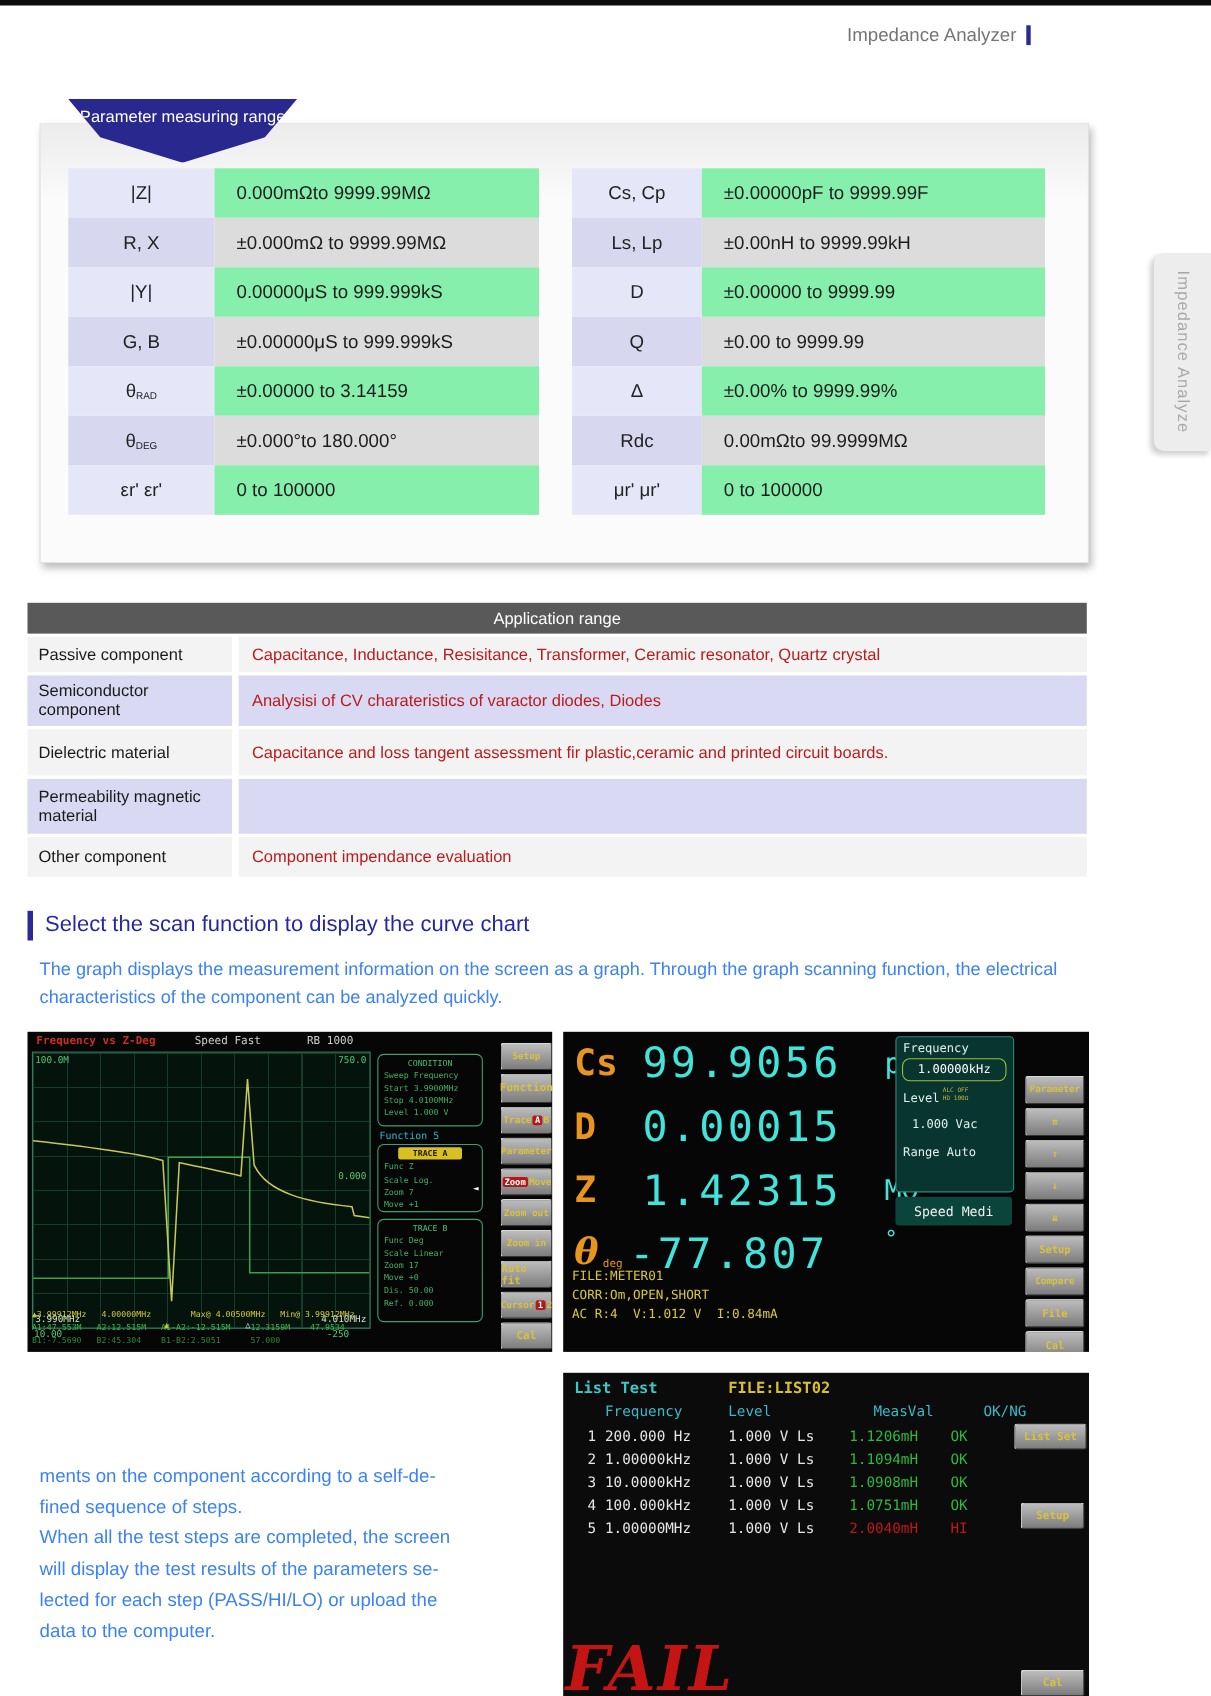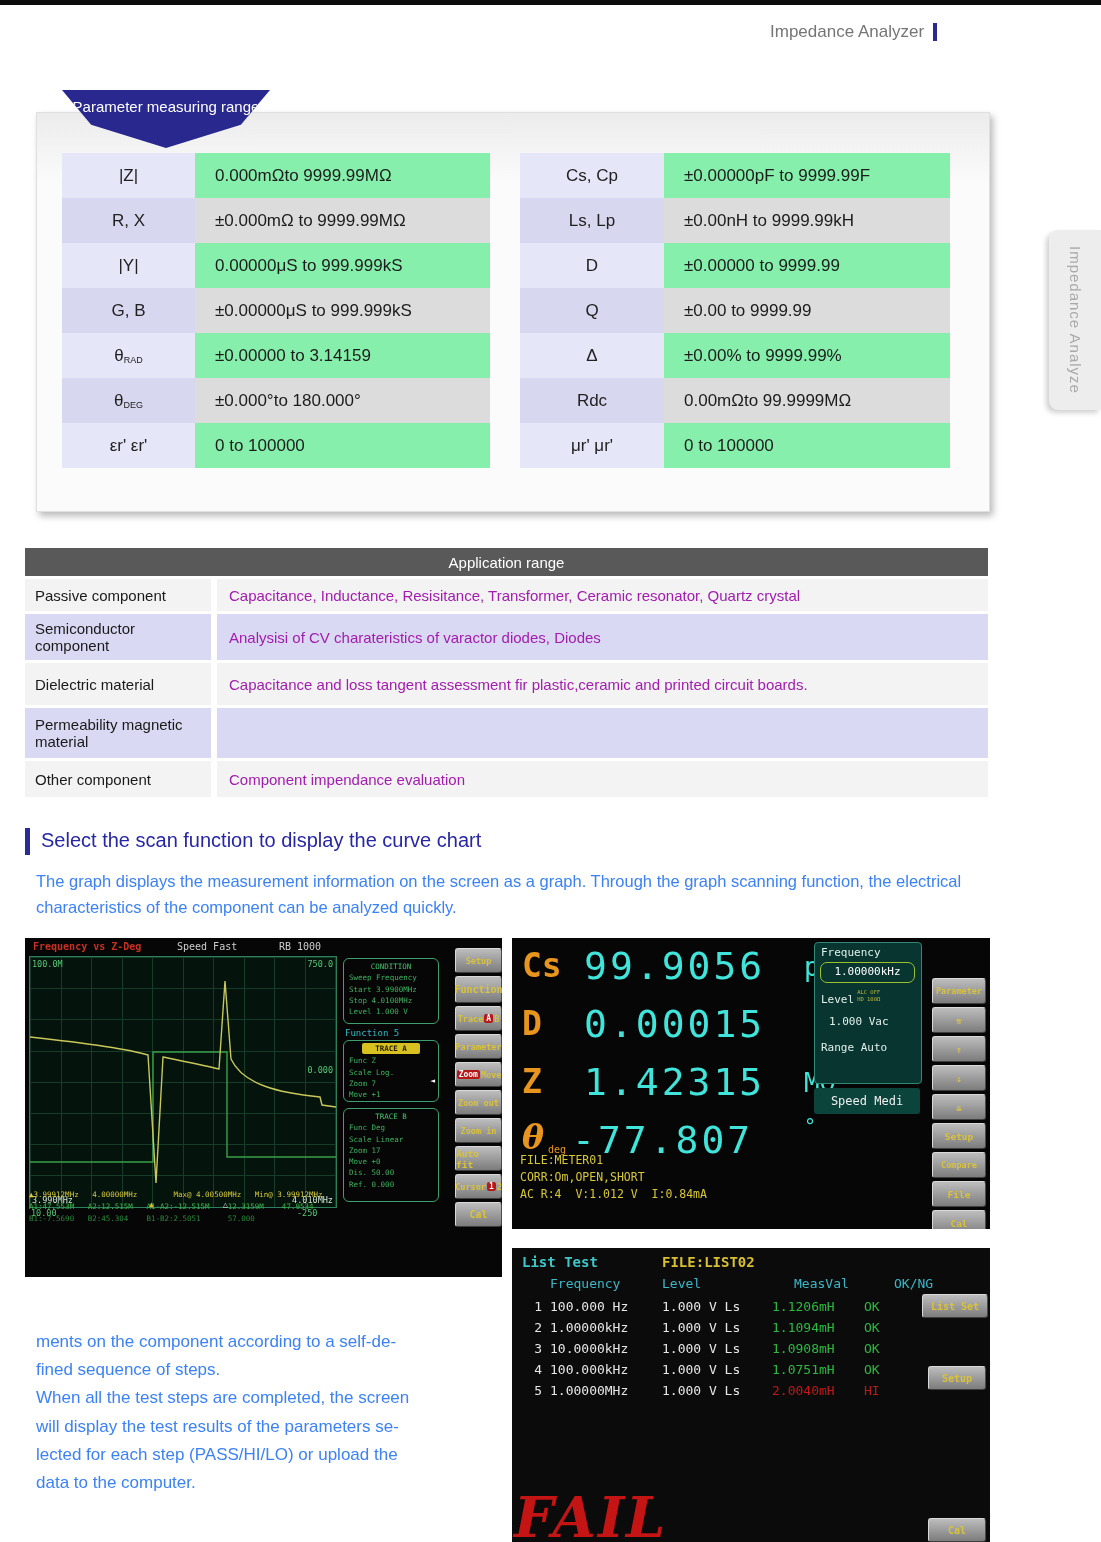--- a/index.html
+++ b/index.html
@@ -17,41 +17,41 @@
   
   .panel{position:absolute;left:36px;top:112px;width:952px;height:398px;
          background:linear-gradient(#ececec,#fbfbfb 70px);border:1px solid #e0e0e0;
          box-shadow:3px 4px 7px rgba(0,0,0,.28);}
   .banner{position:absolute;left:62px;top:90px;width:208px;height:58px;background:#28288e;
           clip-path:polygon(0 0,100% 0,86% 60%,50% 100%,14% 60%);
           color:#fff;text-align:center;font-size:15px;padding-top:7px;line-height:1.3;z-index:3;box-sizing:border-box;}
   .ptable{position:absolute;z-index:2;}
   .prow{display:flex;height:45px;}
   .plabel{display:flex;align-items:center;justify-content:center;font-size:17px;color:#222;}
-  #ptl .plabel{width:133px;} #ptr .plabel{width:144px;}
+  #ptl .plabel{width:133px;} #ptr .plabel{width:118px;}
   .pval{flex:1;display:flex;align-items:center;padding-left:20px;font-size:17px;color:#1c1c1c;}
   .odd  .plabel{background:#e6e6f9;} .odd  .pval{background:#86efac;}
   .even .plabel{background:#d7d7ef;} .even .pval{background:#dcdcdc;}
   .lsub{font-size:9px;margin-top:9px;}
   
   .app{position:absolute;left:25px;top:548px;width:963px;}
   .app-hdr{height:28px;background:#595959;color:#fff;display:flex;align-items:center;justify-content:center;font-size:15px;}
   .arow{display:flex;margin-top:3px;}
   .alabel{width:186px;padding-left:10px;font-size:15px;color:#1a1a1a;display:flex;align-items:center;box-sizing:border-box;}
-  .aval{flex:1;margin-left:6px;padding-left:12px;font-size:15px;color:#a21caf;display:flex;align-items:center;}
+  .aval{flex:1;margin-left:6px;padding-left:12px;font-size:15px;color:#b91c1c;display:flex;align-items:center;}
   .lt .alabel,.lt .aval{background:#f3f3f3;}
   .lav .alabel,.lav .aval{background:#d9d9f4;}
   
   .sec{position:absolute;display:flex;}
   .sec-bar{width:5px;background:#2a2a9a;margin-right:11px;}
   .sec-title{font-size:20px;color:#2727a6;line-height:1.2;}
   .para{position:absolute;font-size:16.5px;line-height:1.6;color:#3b82f6;}
   
   .screen{position:absolute;background:#060606;font-family:"DejaVu Sans Mono",monospace;overflow:hidden;}
-  #scr1{left:25px;top:938px;width:477px;height:339px;}
+  #scr1{left:25px;top:938px;width:477px;height:291px;}
   #scr2{left:512px;top:938px;width:478px;height:291px;}
   #scr3{left:512px;top:1248px;width:478px;height:294px;background:#0b0b0b;}
   .abs{position:absolute;}
   .pre{white-space:pre;}
   
   .graph{position:absolute;left:4px;top:18px;width:306px;height:250px;border:1px solid #2f7f5f;
          background-color:#04130b;
          background-image:repeating-linear-gradient(to right,#143c28 0 1px,transparent 1px 30.5px),
                           repeating-linear-gradient(to bottom,#143c28 0 1px,transparent 1px 31.2px);}
   .glab{position:absolute;font-size:8.5px;color:#58c878;}
@@ -407,21 +407,21 @@
   <div class="screen" id="scr3">
     <div class="abs" style="left:10px;top:6px;font-size:14px;font-weight:bold;color:#3cc8c8;">List Test</div>
     <div class="abs" style="left:150px;top:6px;font-size:14px;font-weight:bold;color:#d8c030;">FILE:LIST02</div>
     <div class="abs lhead" style="left:38px;top:28px;">Frequency</div>
     <div class="abs lhead" style="left:150px;top:28px;">Level</div>
     <div class="abs lhead" style="left:282px;top:28px;">MeasVal</div>
     <div class="abs lhead" style="left:382px;top:28px;">OK/NG</div>
     <div class="abs" style="left:10px;top:48px;">
       <div class="lrow">
           <div class="c-num">1</div>
-          <div class="c-frq">100.000 Hz</div>
+          <div class="c-frq">200.000 Hz</div>
           <div class="c-lvl">1.000 V Ls</div>
           <div class="c-mea">1.1206mH</div>
           <div class="c-res">OK</div>
         </div>
       <div class="lrow">
           <div class="c-num">2</div>
           <div class="c-frq">1.00000kHz</div>
           <div class="c-lvl">1.000 V Ls</div>
           <div class="c-mea">1.1094mH</div>
           <div class="c-res">OK</div>

